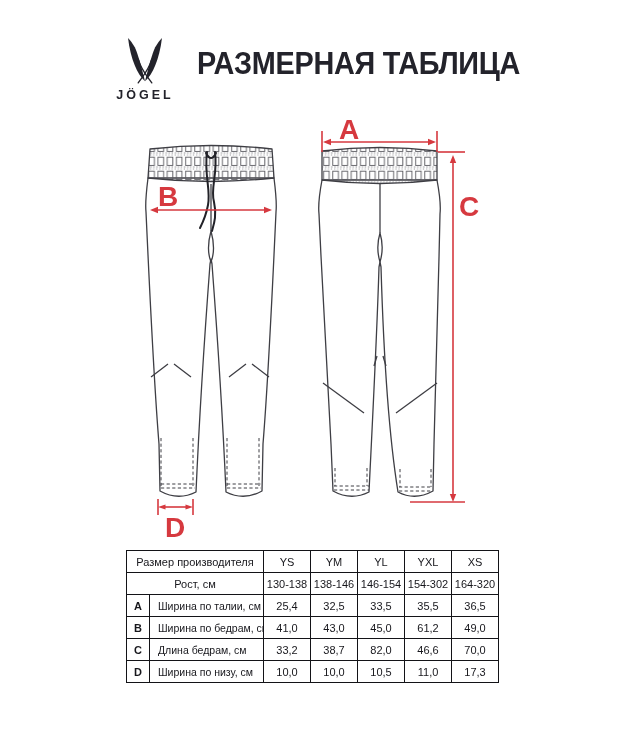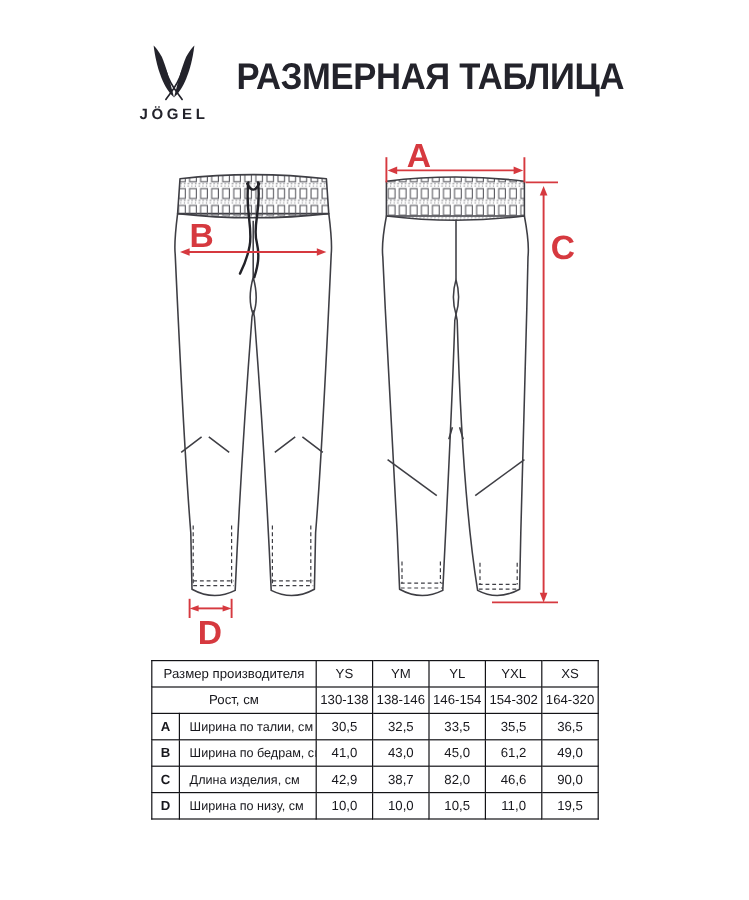--- a/index.html
+++ b/index.html
@@ -158,48 +158,48 @@
         <td colspan="2" class="h">Рост, см</td>
         <td>130-138</td>
         <td>138-146</td>
         <td>146-154</td>
         <td>154-302</td>
         <td>164-320</td>
       </tr>
       <tr>
         <td class="k">A</td>
         <td class="m">Ширина по талии, см</td>
-        <td>30,5</td>
+        <td>25,4</td>
         <td>32,5</td>
         <td>33,5</td>
         <td>35,5</td>
         <td>36,5</td>
       </tr>
       <tr>
         <td class="k">B</td>
         <td class="m">Ширина по бедрам, см</td>
         <td>41,0</td>
         <td>43,0</td>
         <td>45,0</td>
         <td>61,2</td>
         <td>49,0</td>
       </tr>
       <tr>
         <td class="k">C</td>
-        <td class="m">Длина изделия, см</td>
-        <td>42,9</td>
+        <td class="m">Длина бедрам, см</td>
+        <td>33,2</td>
         <td>38,7</td>
         <td>82,0</td>
         <td>46,6</td>
-        <td>90,0</td>
+        <td>70,0</td>
       </tr>
       <tr>
         <td class="k">D</td>
         <td class="m">Ширина по низу, см</td>
         <td>10,0</td>
         <td>10,0</td>
         <td>10,5</td>
         <td>11,0</td>
-        <td>19,5</td>
+        <td>17,3</td>
       </tr>
     </tbody>
   </table>
 </div>
 
 </body></html>

